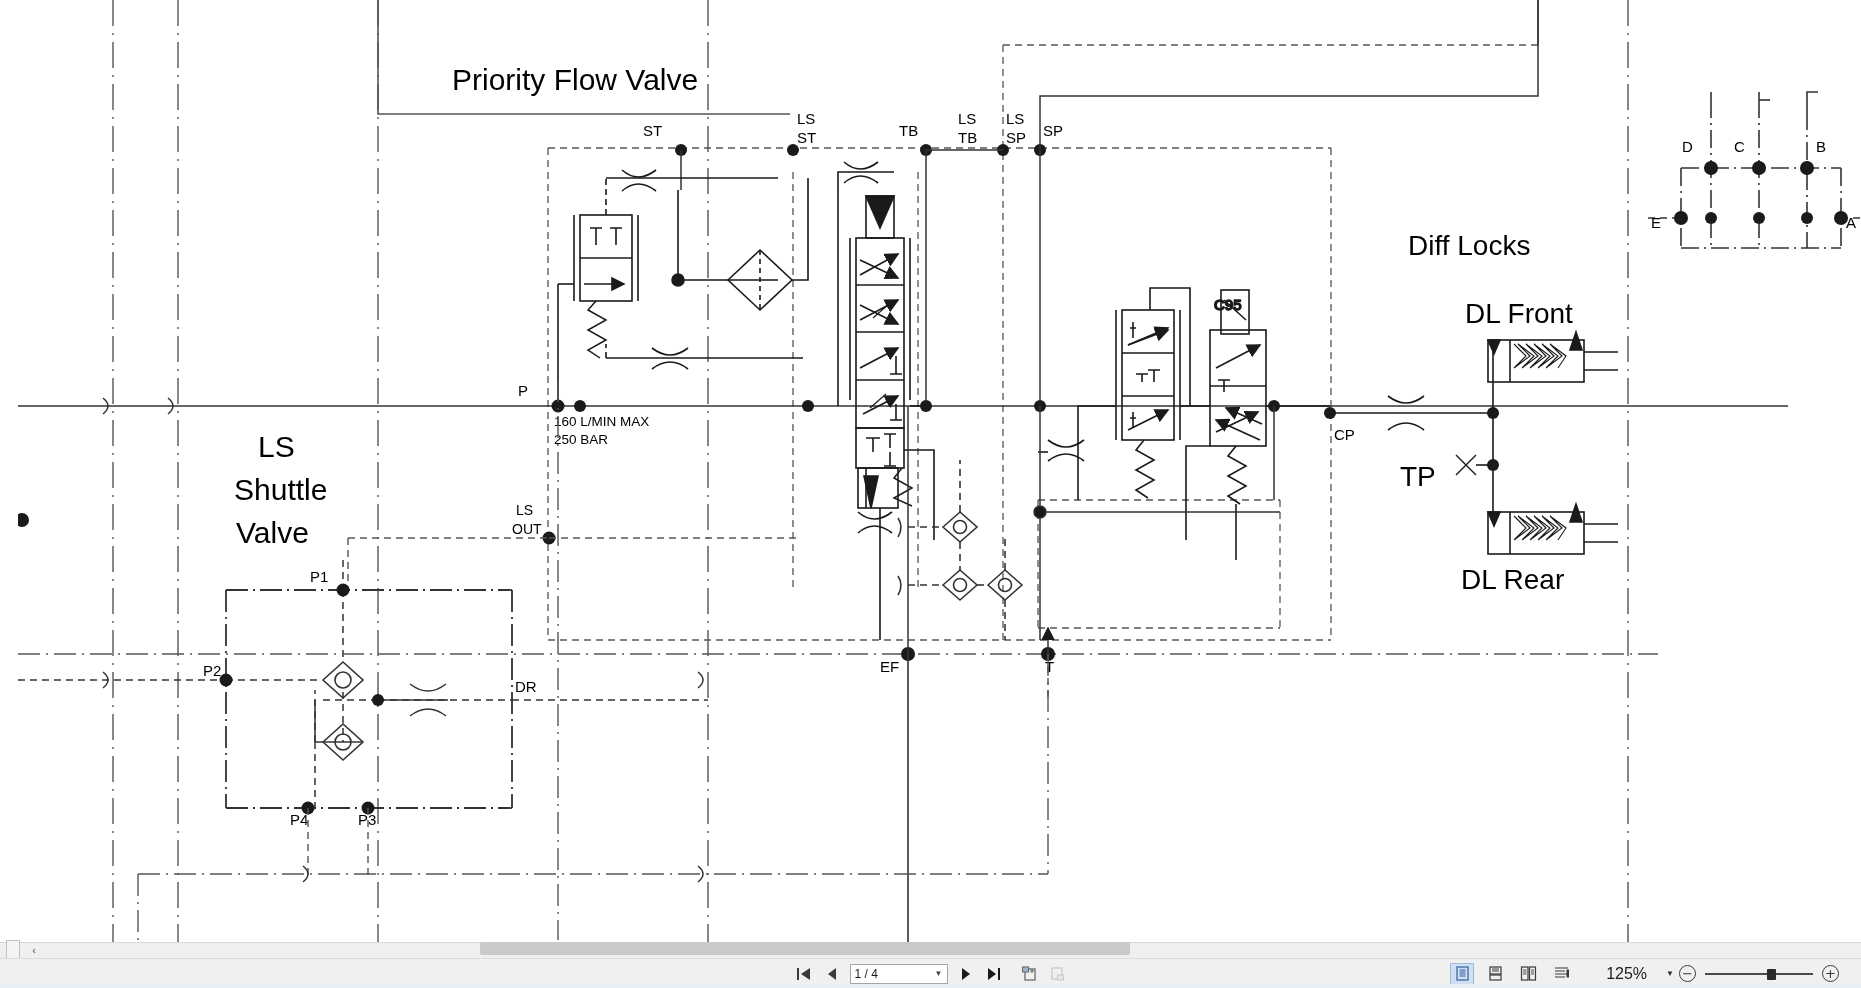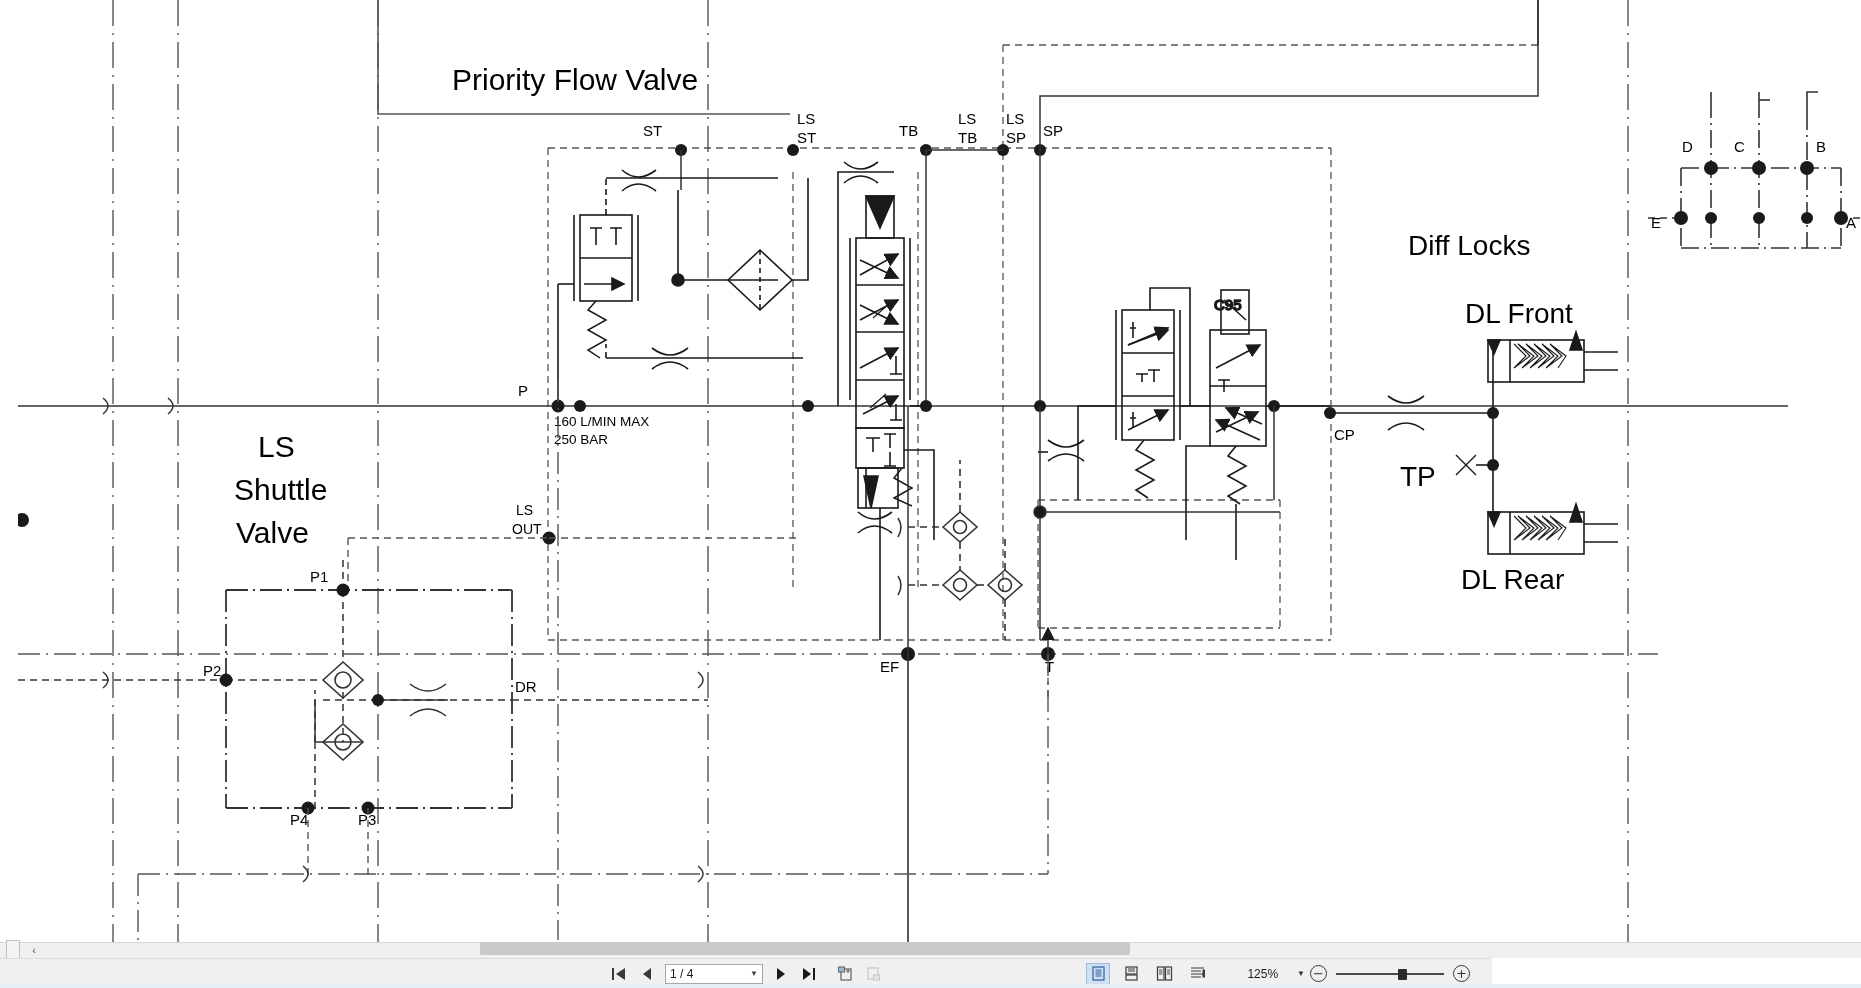--- a/index.html
+++ b/index.html
@@ -44,21 +44,21 @@
   }
   #hscroll-thumb {
     position: absolute; left: 480px; top: 942px;
     width: 650px; height: 13px;
     background: #c9c9c9; border-radius: 2px; cursor: pointer;
   }
 
   #toolbar {
     position: absolute;
     left: 0; top: 958px;
-    width: 1492px; height: 30px;
+    width: 1861px; height: 30px;
     background: #f0f0f0;
     border-top: 1px solid #dcdcdc;
     display: flex; align-items: center;
   }
   #toolbar-shade {
     position: absolute; left: 0; top: 984px;
     width: 1861px; height: 4px;
     background: #e8eef5;
   }
   .tb-center {
@@ -83,21 +83,21 @@
     padding: 0 4px;
     font-size: 12px; color: #1a1a1a;
     cursor: text;
   }
   .pagebox .pv { flex: 1; }
   .pagebox .caret {
     font-size: 8px; color: #444; margin-left: 2px;
   }
   .viewmode { width: 24px; height: 22px; display:flex; align-items:center; justify-content:center; cursor:pointer; }
   .viewmode.active { background: #cfe0f3; border: 1px solid #9bbbe0; }
-  .zoomlabel { font-size: 12px; color: #1c1c1c; min-width: 36px; text-align: right; }
+  .zoomlabel { font-size: 16px; color: #1c1c1c; min-width: 36px; text-align: right; }
   .zcaret { font-size: 8px; color: #333; margin-right: -4px; }
   .zoomslider { position: relative; width: 108px; height: 16px; cursor: pointer; }
   .zoomslider .track {
     position: absolute; left: 0; top: 7px; width: 108px; height: 2px; background: #4a4a4a;
   }
   .zoomslider .knob {
     position: absolute; left: 62px; top: 3px; width: 9px; height: 11px;
     background: #2b2b2b; border-radius: 1px;
   }
   .circbtn {

